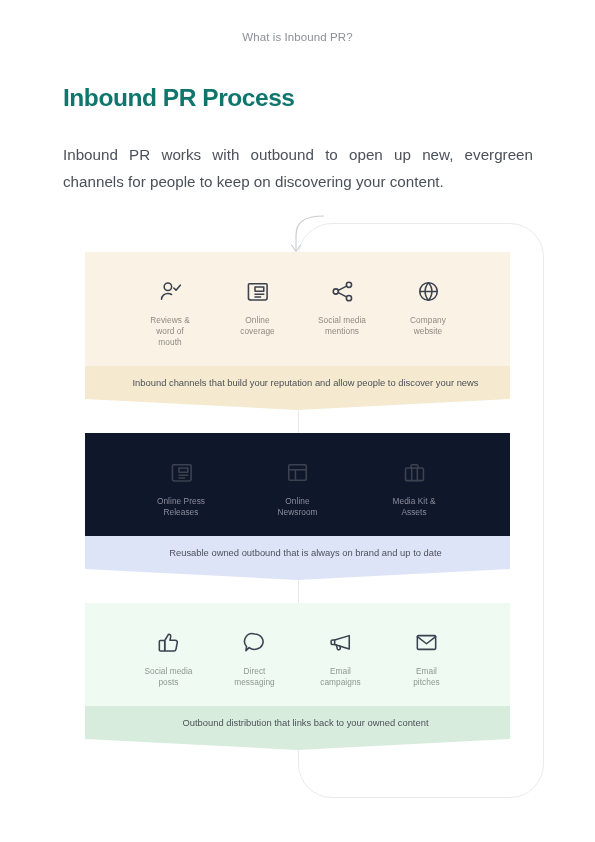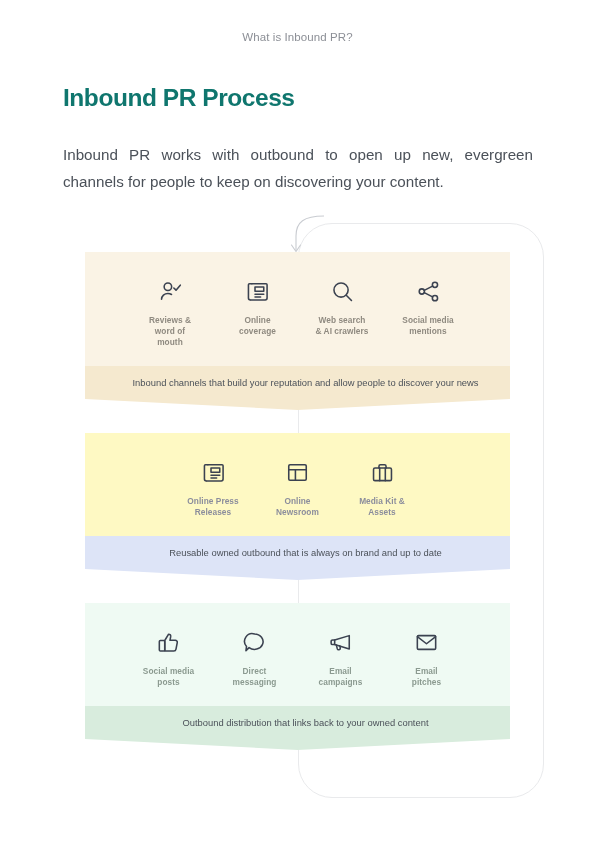--- a/index.html
+++ b/index.html
@@ -46,36 +46,36 @@
     display: flex; justify-content: center; align-items: flex-start;
     padding: 24px 12px 18px 12px;
   }
   .cell {
     flex: 0 0 auto; text-align: center;
     display: flex; flex-direction: column; align-items: center;
   }
   .cell .glyph { height: 30px; display: flex; align-items: center; justify-content: center; }
   .cell .cap {
     margin-top: 9px; font-size: 8.3px; line-height: 11px;
-    color: #8d9199; white-space: pre-line; letter-spacing: .05px; font-weight: bold;
+    color: #8d9199; white-space: pre-line; letter-spacing: .05px;
   }
   .ribbon {
     position: relative; width: 425px;
     font-size: 9.4px; color: #4b5159; text-align: center; padding-left: 16px;
   }
   .ribbon .txt { position: relative; z-index: 2; padding: 11px 0 9px 0; display:block; }
   .ribbon svg { position: absolute; left: 0; top: 0; width: 425px; height: 44px; z-index: 1; }
 
   
   .band-1 .icons { background: #faf3e5; }
   .band-1 .cell .glyph svg { stroke: #3b4250; }
   .band-1 .cell .cap { color: #8f8a80; }
 
   
-  .band-2 .icons { background: #fef9c3; }
+  .band-2 .icons { background: #0f172a; gap: 32px; }
   .band-2 .cell .glyph svg { stroke: #3b4250; }
   .band-2 .cell .cap { color: #8b8d9c; }
 
   
   .band-3 .icons { background: #effaf3; }
   .band-3 .cell .glyph svg { stroke: #3b4250; }
   .band-3 .cell .cap { color: #8b9a90; }
 
   .gap-a { height: 36px; }
   .gap-b { height: 36px; }
@@ -122,45 +122,46 @@
               <path d="M6.6 4.6 H4.3 a1 1 0 0 0-1 1 V18.3 a1.8 1.8 0 0 0 1.8 1.8"></path>
               <rect x="9.6" y="7.6" width="8.4" height="4.1"></rect>
               <path d="M9.6 14.6 H18"></path>
               <path d="M9.6 17.3 H15"></path>
             </svg>
           </span>
           <span class="cap">Online
 coverage</span>
         </div>
 
-        <div class="cell" style="width:86px">
-          <span class="glyph">
-            <svg class="ic" width="25" height="25" viewBox="0 0 24 24">
-              <circle cx="10.6" cy="10.6" r="6.8"></circle>
-              <path d="M15.6 15.6 L20.6 20.6"></path>
-            </svg>
-          </span>
-          <span class="cap">Web search
-&amp; AI crawlers</span>
-        </div>
 
         <div class="cell" style="width:86px">
           <span class="glyph">
             <svg class="ic" width="25" height="25" viewBox="0 0 24 24">
               <circle cx="18.2" cy="5.6" r="2.5"></circle>
               <circle cx="5.6" cy="12" r="2.5"></circle>
               <circle cx="18.2" cy="18.4" r="2.5"></circle>
               <path d="M7.9 10.9 L15.9 6.8"></path>
               <path d="M7.9 13.1 L15.9 17.2"></path>
             </svg>
           </span>
           <span class="cap">Social media
 mentions</span>
         </div>
 
+        <div class="cell" style="width:86px">
+          <span class="glyph">
+            <svg class="ic" width="25" height="25" viewBox="0 0 24 24">
+              <circle cx="12" cy="12" r="8.4"></circle>
+              <path d="M3.6 12 H20.4"></path>
+              <path d="M12 3.6 a12.5 12.5 0 0 1 0 16.8 a12.5 12.5 0 0 1 0-16.8"></path>
+            </svg>
+          </span>
+          <span class="cap">Company
+website</span>
+        </div>
 
       </div>
 
       <div class="ribbon">
         <svg viewBox="0 0 425 44" preserveAspectRatio="none">
           <path d="M0 0 H425 V33 L212.5 44 L0 33 Z" fill="#f5e9cf"></path>
         </svg>
         <span class="txt">Inbound channels that build your reputation and allow people to discover your news</span>
       </div>
     </div>

